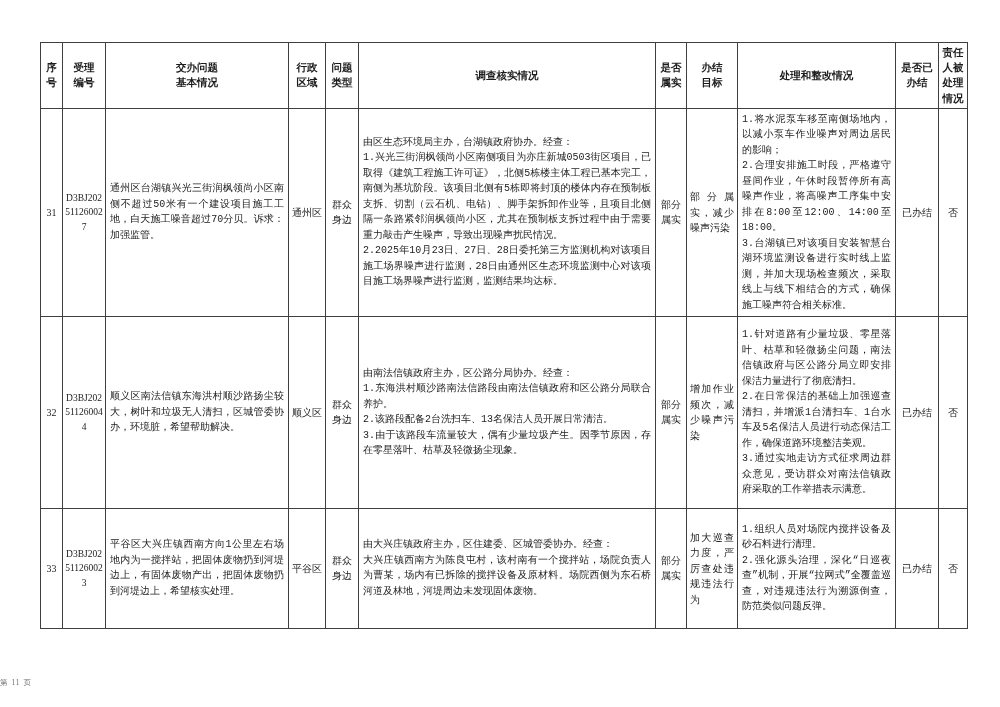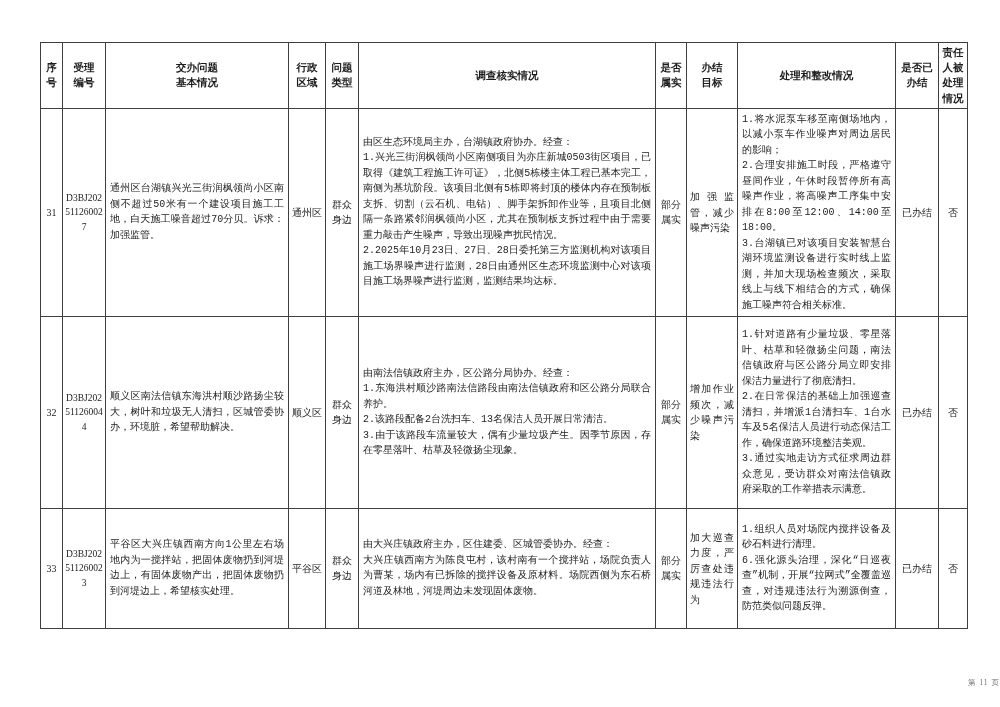--- a/index.html
+++ b/index.html
@@ -35,21 +35,21 @@
   tbody td { font-size: 10px; line-height: 1.55; padding: 2px 3px; }
   td.center { text-align: center; }
   td.caseno { text-align: center; word-break: break-all; font-size: 9.5px; line-height: 1.5; padding: 2px 2px; }
   td.text { text-align: justify; padding: 2px 4px; font-family: Liberation Mono, monospace; }
   td.goal { text-align: justify; padding: 2px 3px; }
   tr.r1 { height: 208px; }
   tr.r2 { height: 192px; }
   tr.r3 { height: 120px; }
   .footer {
     position: absolute; left: 0; top: 678px; width: 1000px;
-    text-align: right; font-size: 7.5px; color: #6b6b6b;
+    text-align: left; font-size: 7.5px; color: #6b6b6b;
     letter-spacing: 1px;
   }
 </style>
 </head>
 <body>
 
 <div class="page">
   <table class="report">
     <colgroup>
       <col style="width:22px">
@@ -94,21 +94,21 @@
       <tr class="r1">
         <td class="center">31</td>
         <td class="caseno">D3BJ202511260027</td>
         <td class="text">通州区台湖镇兴光三街润枫领尚小区南侧不超过50米有一个建设项目施工工地，白天施工噪音超过70分贝。诉求：加强监管。</td>
         <td class="center">通州区</td>
         <td class="center">群众身边</td>
         <td class="text">由区生态环境局主办，台湖镇政府协办。经查：
 1.兴光三街润枫领尚小区南侧项目为亦庄新城0503街区项目，已取得《建筑工程施工许可证》，北侧5栋楼主体工程已基本完工，南侧为基坑阶段。该项目北侧有5栋即将封顶的楼体内存在预制板支拆、切割（云石机、电钻）、脚手架拆卸作业等，且项目北侧隔一条路紧邻润枫领尚小区，尤其在预制板支拆过程中由于需要重力敲击产生噪声，导致出现噪声扰民情况。
 2.2025年10月23日、27日、28日委托第三方监测机构对该项目施工场界噪声进行监测，28日由通州区生态环境监测中心对该项目施工场界噪声进行监测，监测结果均达标。</td>
         <td class="center">部分属实</td>
-        <td class="goal">加强监管，减少噪声污染</td>
+        <td class="goal">部分属实，减少噪声污染</td>
         <td class="text">1.将水泥泵车移至南侧场地内，以减小泵车作业噪声对周边居民的影响；
 2.合理安排施工时段，严格遵守昼间作业，午休时段暂停所有高噪声作业，将高噪声工序集中安排在8:00至12:00、14:00至18:00。
 3.台湖镇已对该项目安装智慧台湖环境监测设备进行实时线上监测，并加大现场检查频次，采取线上与线下相结合的方式，确保施工噪声符合相关标准。</td>
         <td class="center">已办结</td>
         <td class="center">否</td>
       </tr>
       <tr class="r2">
         <td class="center">32</td>
         <td class="caseno">D3BJ202511260044</td>
         <td class="text">顺义区南法信镇东海洪村顺沙路扬尘较大，树叶和垃圾无人清扫，区城管委协办，环境脏，希望帮助解决。</td>
@@ -130,20 +130,20 @@
         <td class="center">33</td>
         <td class="caseno">D3BJ202511260023</td>
         <td class="text">平谷区大兴庄镇西南方向1公里左右场地内为一搅拌站，把固体废物扔到河堤边上，有固体废物产出，把固体废物扔到河堤边上，希望核实处理。</td>
         <td class="center">平谷区</td>
         <td class="center">群众身边</td>
         <td class="text">由大兴庄镇政府主办，区住建委、区城管委协办。经查：
 大兴庄镇西南方为陈良屯村，该村南有一个搅拌站，场院负责人为曹某，场内有已拆除的搅拌设备及原材料。场院西侧为东石桥河道及林地，河堤周边未发现固体废物。</td>
         <td class="center">部分属实</td>
         <td class="goal">加大巡查力度，严厉查处违规违法行为</td>
         <td class="text">1.组织人员对场院内搅拌设备及砂石料进行清理。
-6.强化源头治理，深化“日巡夜查”机制，开展“拉网式”全覆盖巡查，对违规违法行为溯源倒查，防范类似问题反弹。</td>
+2.强化源头治理，深化“日巡夜查”机制，开展“拉网式”全覆盖巡查，对违规违法行为溯源倒查，防范类似问题反弹。</td>
         <td class="center">已办结</td>
         <td class="center">否</td>
       </tr>
     </tbody>
   </table>
   <div class="footer">第 11 页</div>
 </div>
 
 </body></html>

